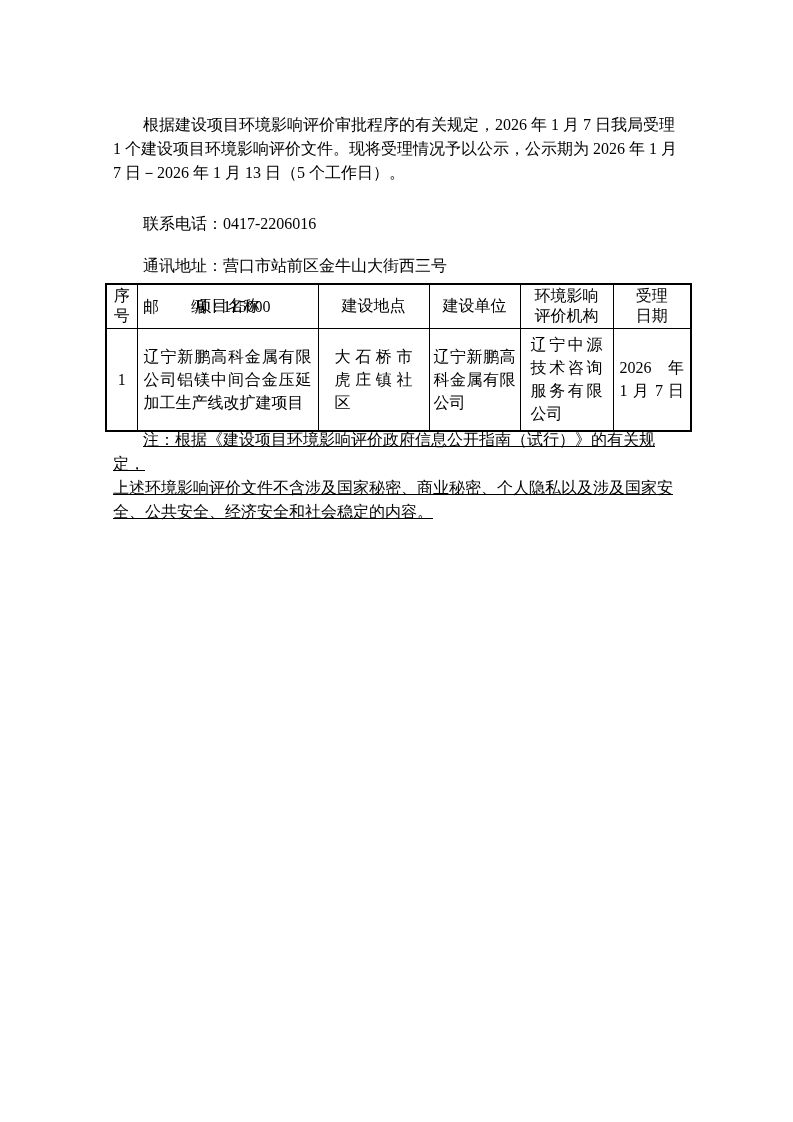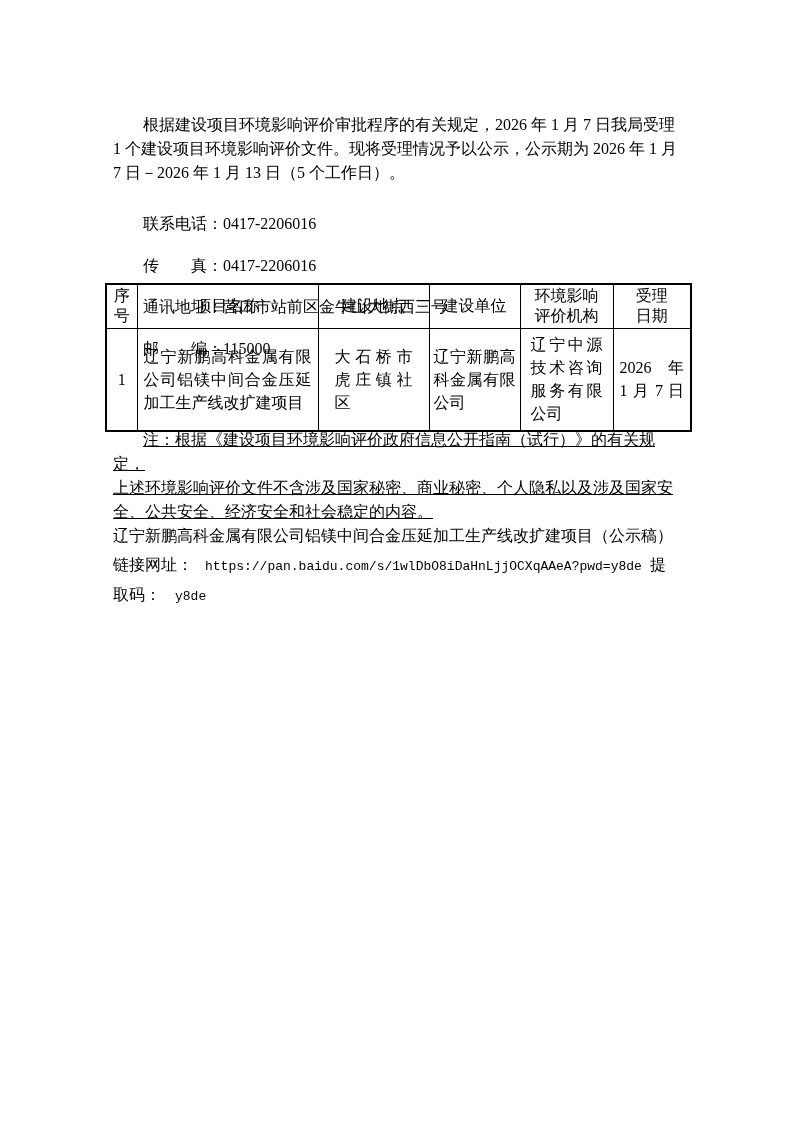--- a/index.html
+++ b/index.html
@@ -74,21 +74,20 @@
 <body>
 
 <div class="page">
 
   <div class="block intro">根据建设项目环境影响评价审批程序的有关规定，2026 年 1 月 7 日我局受理
 1 个建设项目环境影响评价文件。现将受理情况予以公示，公示期为 2026 年 1 月
 7 日－2026 年 1 月 13 日（5 个工作日）。</div>
 
   <div class="block contacts">
     <div class="contact-line">联系电话：0417-2206016</div>
-    <div class="contact-line">传　　真：0417-2206016</div>
     <div class="contact-line">通讯地址：营口市站前区金牛山大街西三号</div>
     <div class="contact-line">邮　　编：115000</div>
   </div>
 
   <table class="acceptance">
     <colgroup>
       <col style="width:31px">
       <col style="width:181px">
       <col style="width:111px">
       <col style="width:91px">
@@ -118,23 +117,14 @@
         <td class="c-date">2026 年
 1 月 7 日</td>
       </tr>
     </tbody>
   </table>
 
   <div class="block note">注：根据《建设项目环境影响评价政府信息公开指南（试行）》的有关规定，
 上述环境影响评价文件不含涉及国家秘密、商业秘密、个人隐私以及涉及国家安
 全、公共安全、经济安全和社会稳定的内容。</div>
 
-  <div class="block attachment">
-    <div class="att-line">辽宁新鹏高科金属有限公司铝镁中间合金压延加工生产线改扩建项目（公示稿）</div>
-    <div class="att-line">
-      <span>链接网址：</span><span class="mono url">https://pan.baidu.com/s/1wlDbO8iDaHnLjjOCXqAAeA?pwd=y8de</span><span>提</span>
-    </div>
-    <div class="att-line">
-      <span>取码：</span><span class="mono code-value">y8de</span>
-    </div>
-  </div>
 
 </div>
 
 </body></html>

